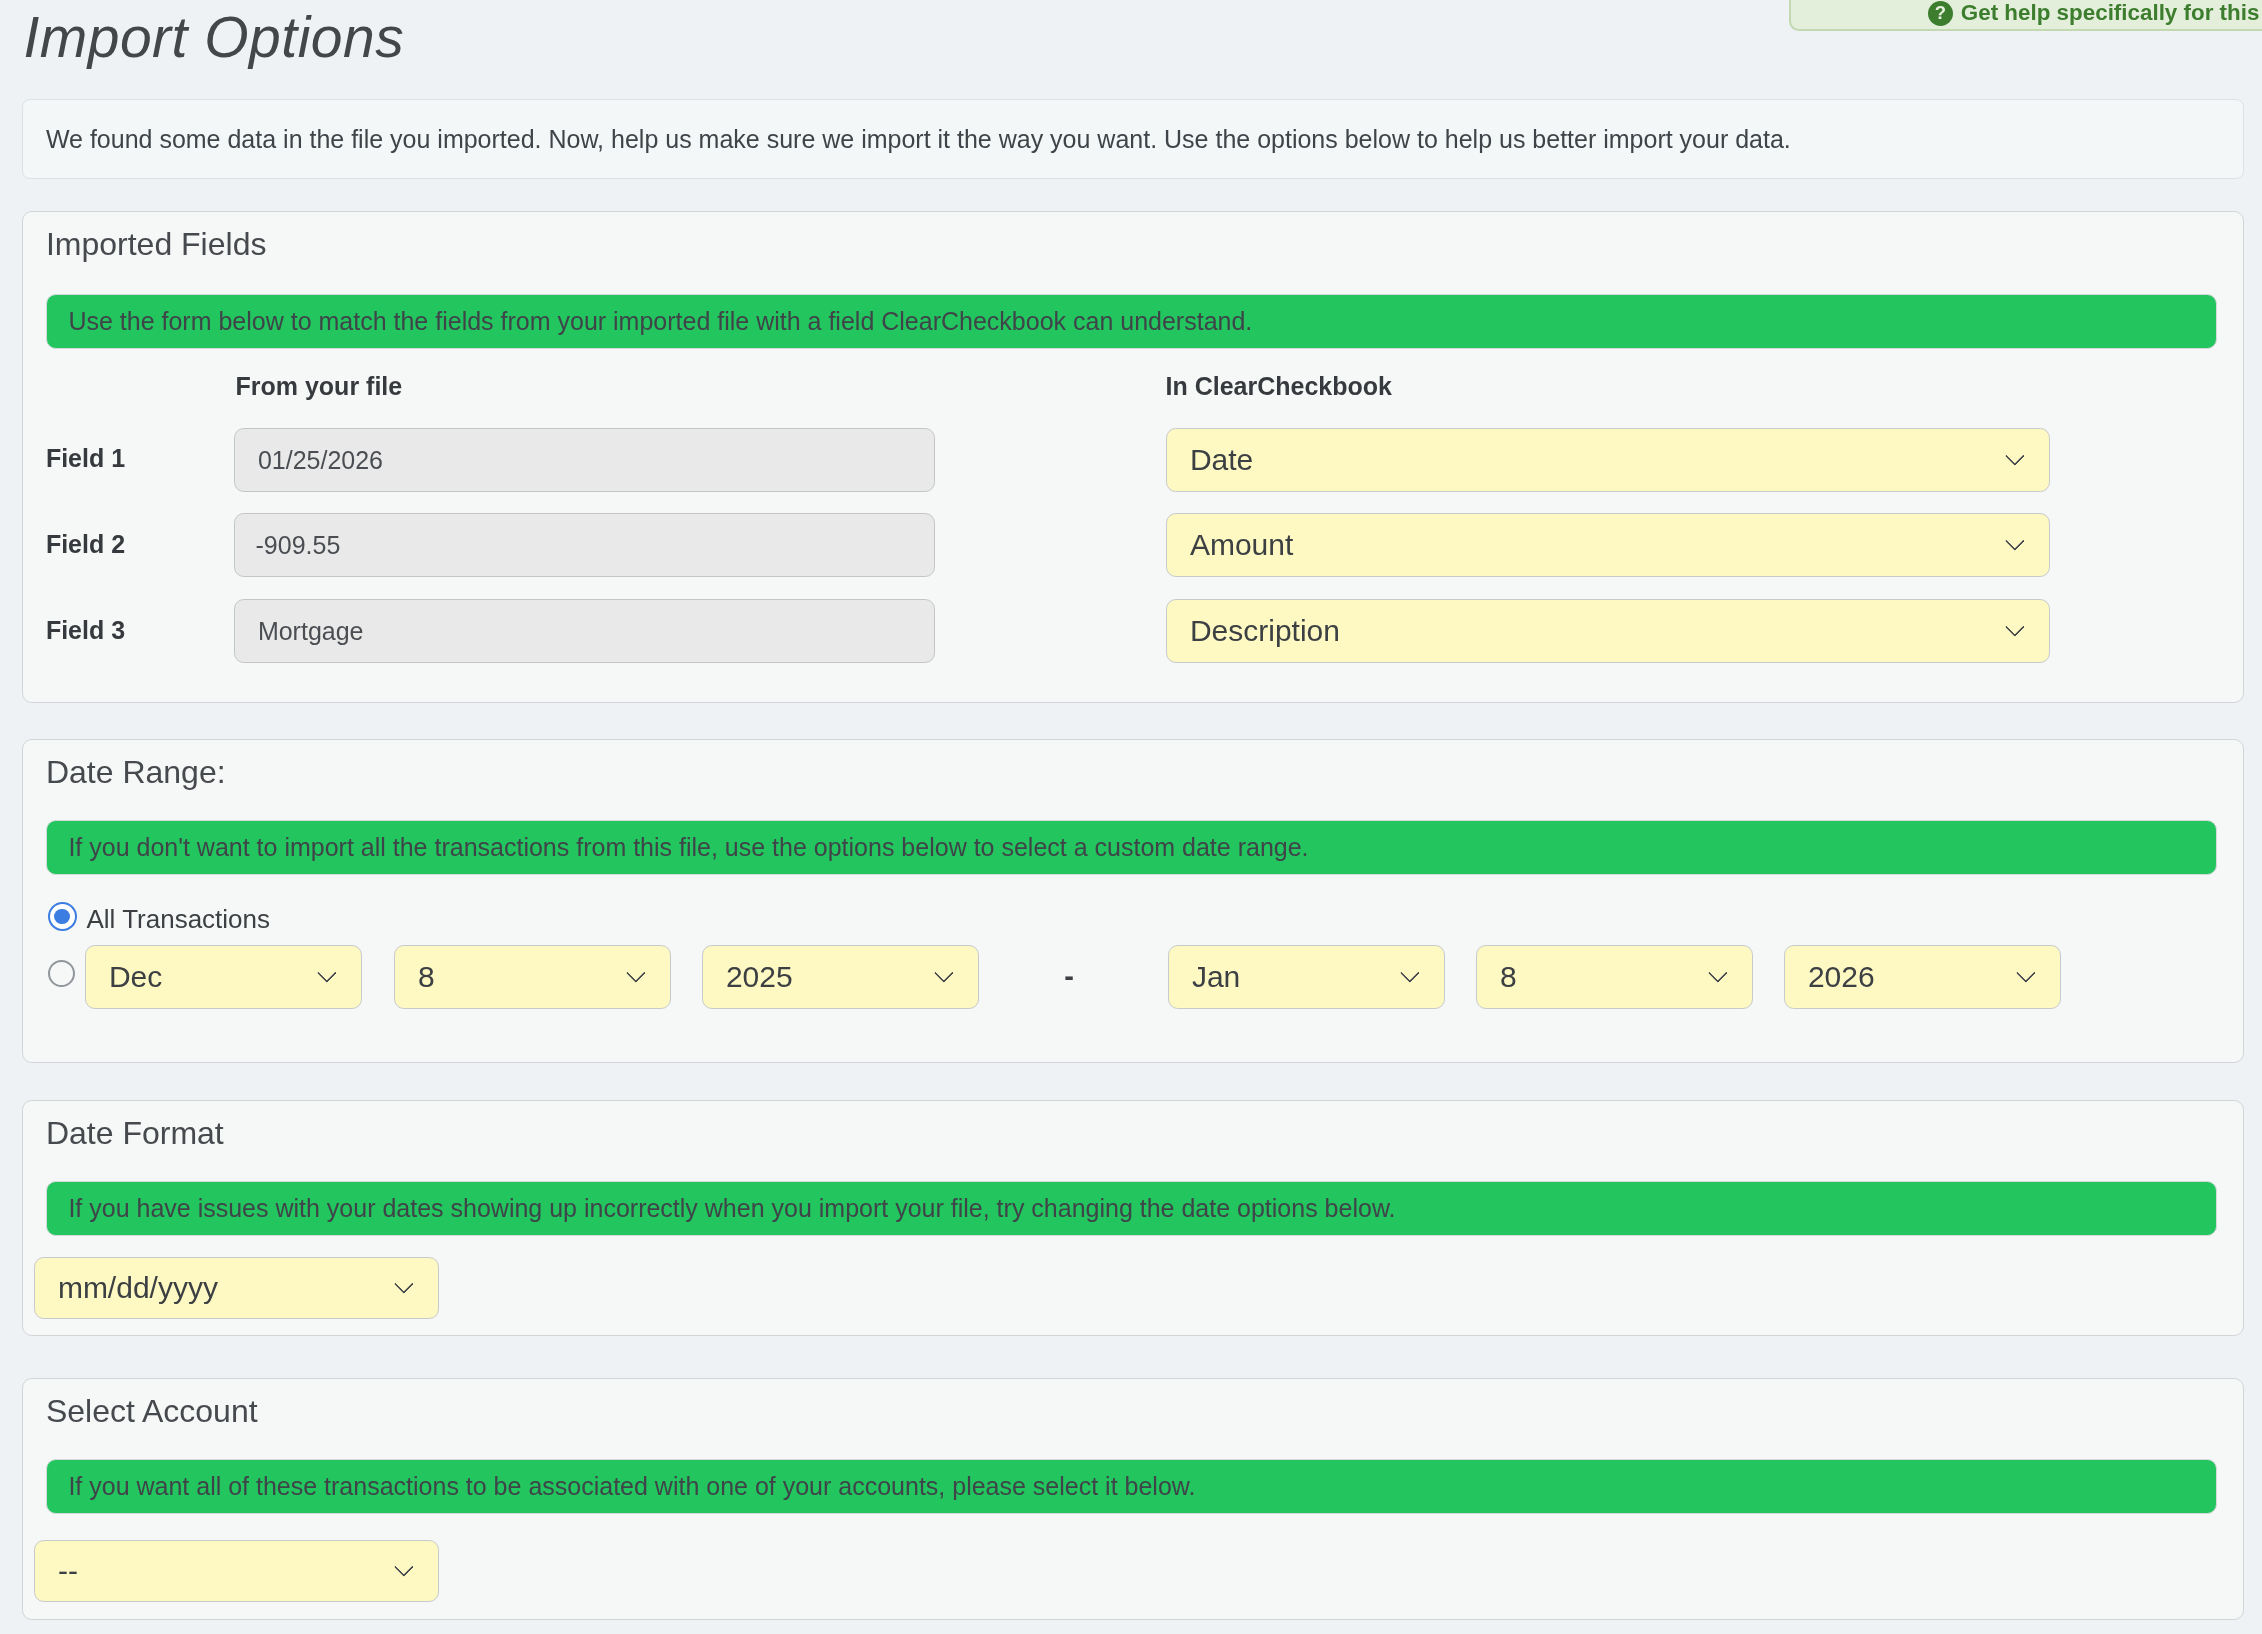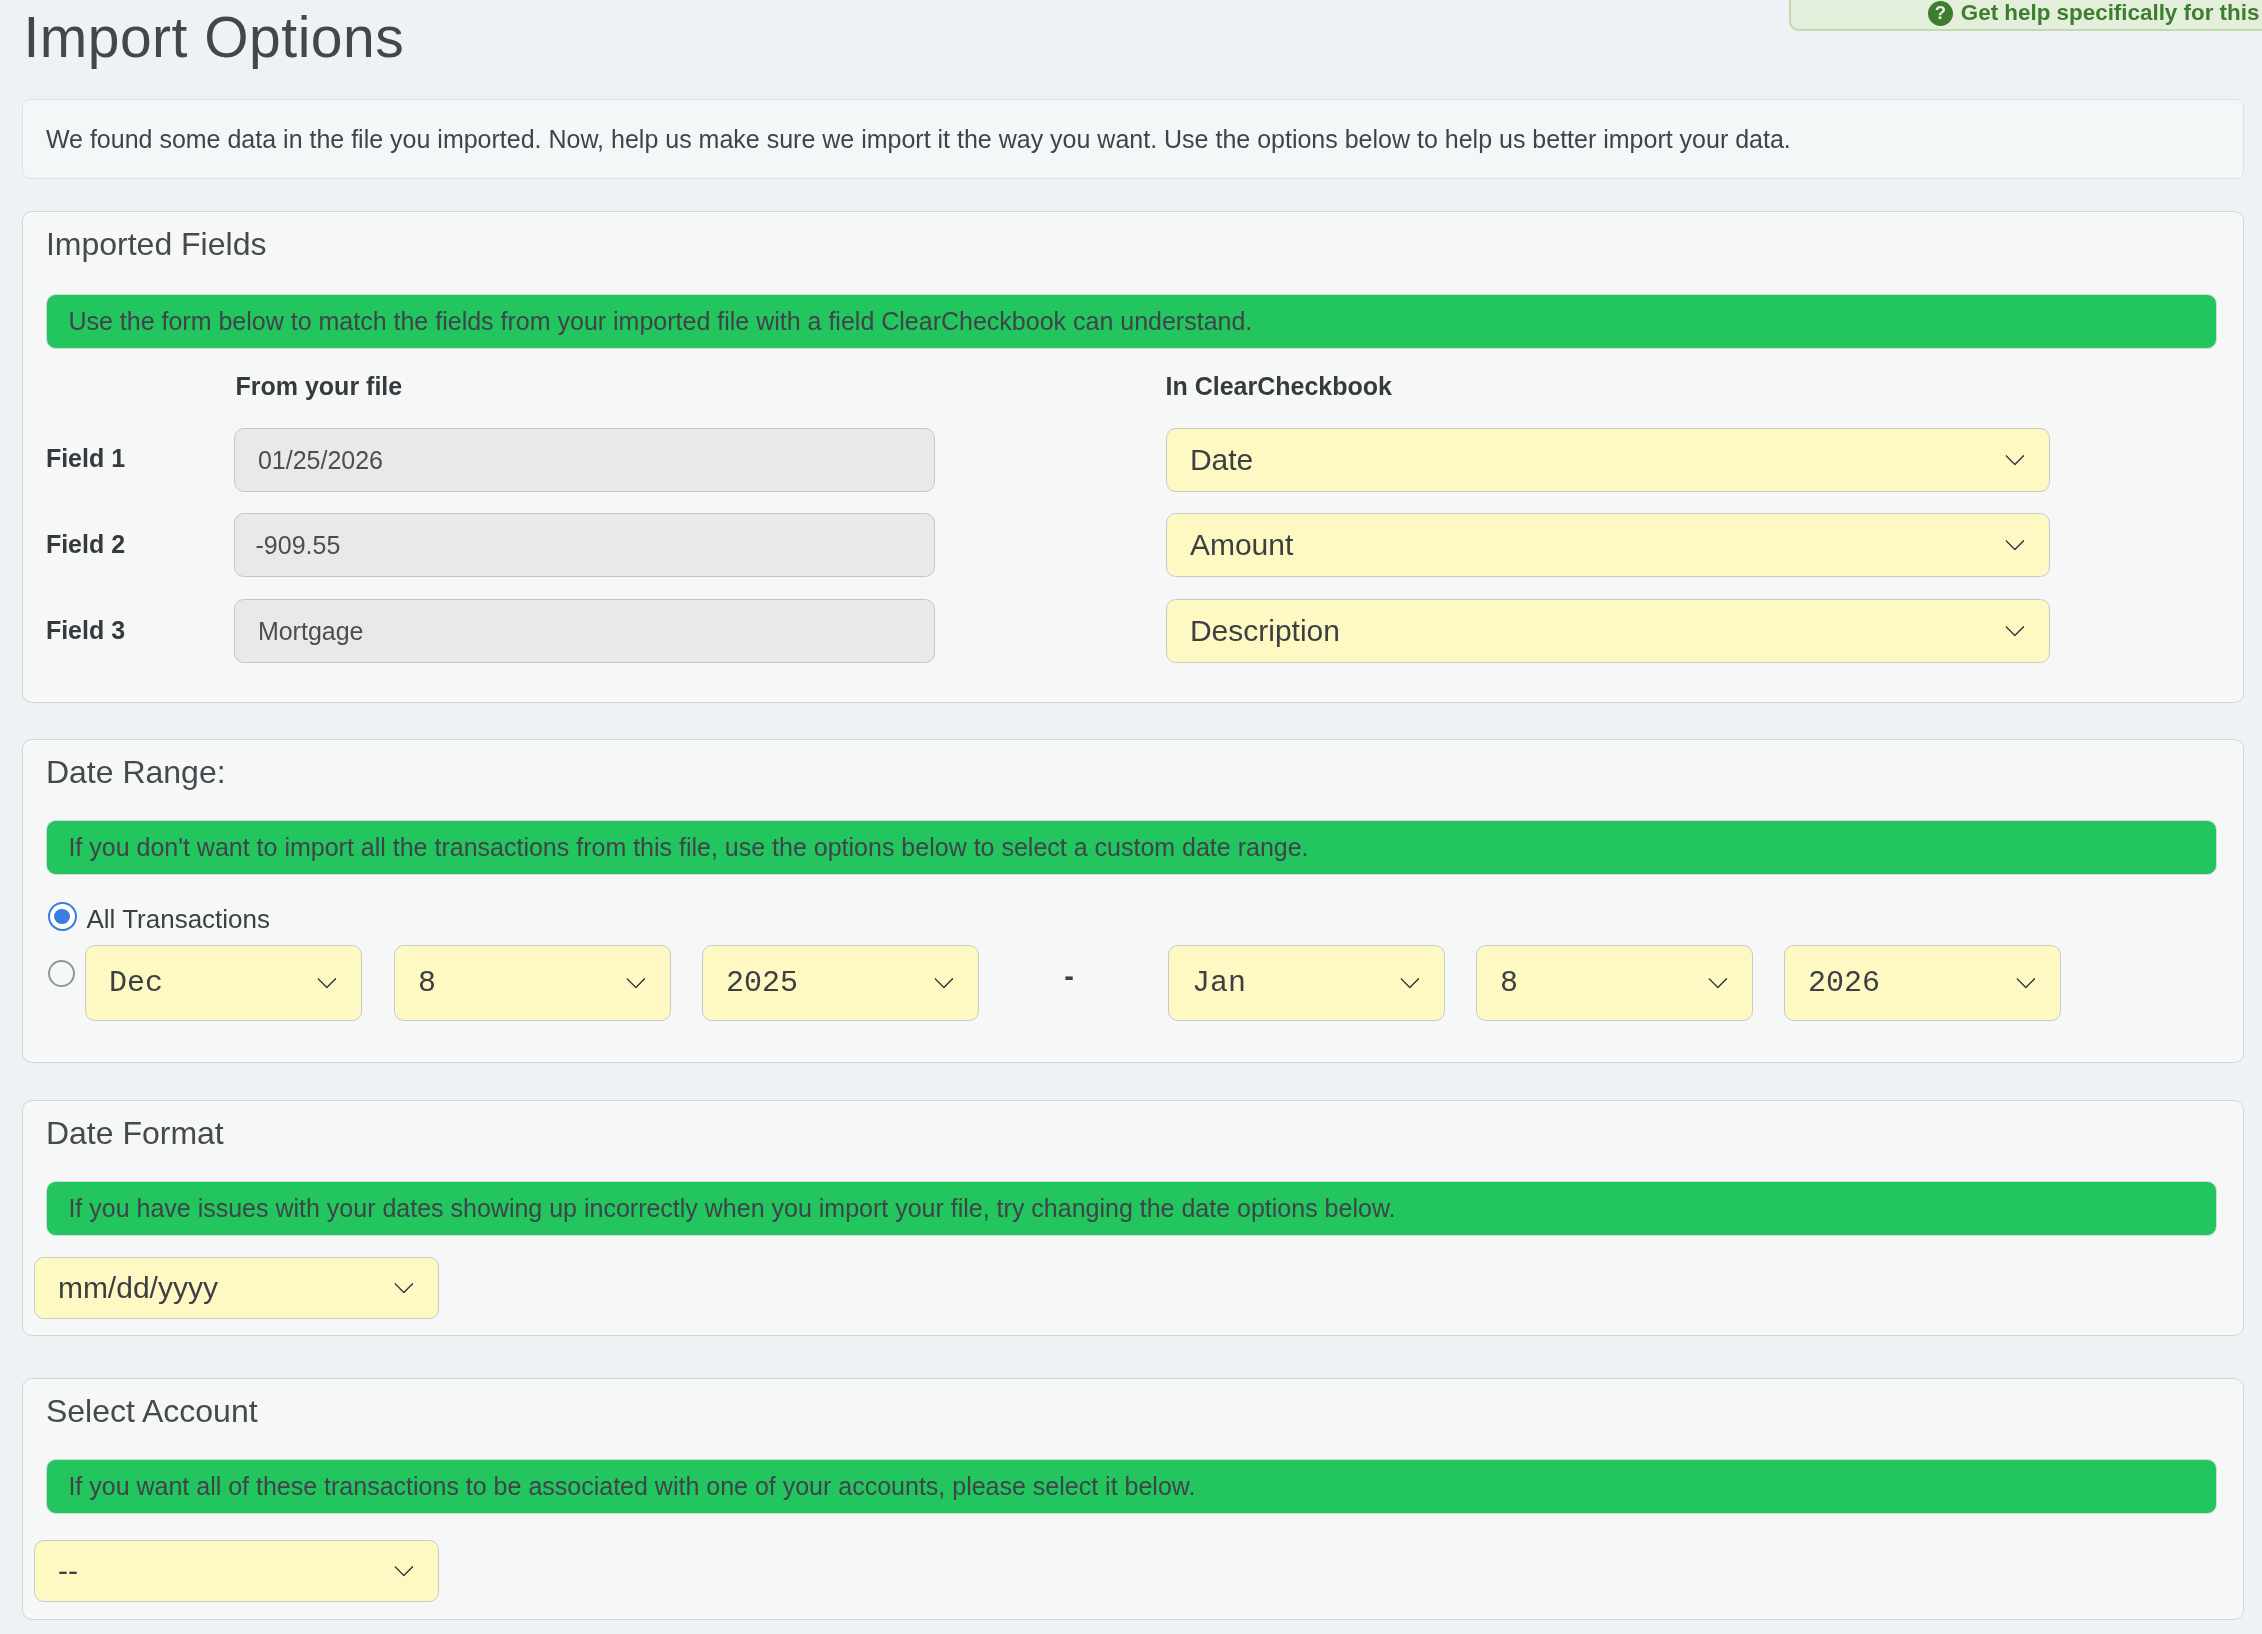--- a/index.html
+++ b/index.html
@@ -25,21 +25,21 @@
     display:inline-flex; align-items:center; justify-content:center;
     width:25px; height:25px; border-radius:50%;
     background:#3d7d2e; color:#e6f1de;
     font-size:18.5px; font-weight:bold; margin-right:7.8px; flex:0 0 auto;
   }
   .help-text { color:#3d7d2e; font-weight:bold; font-size:22.4px; white-space:nowrap; }
 
   
   h1.page-title {
     position:absolute; left:23.4px; top:3.9px;
-    font-size:57px; font-weight:300; letter-spacing:0.5px; color:#43474a;
+    font-size:57px; font-weight:300; letter-spacing:0.5px; color:#43474a;font-style:italic;
   }
 
   
   .info-box {
     position:absolute; left:21.5px; top:99px; width:2222px; height:80px;
     background:#f3f7f8; border:1px solid #dbe1e4; border-radius:7.8px;
     display:flex; align-items:center; padding:0 23.4px;
     font-size:25px; color:#3f4449;
   }
 
@@ -100,21 +100,21 @@
     width:15.6px; height:15.6px; margin:-7.8px 0 0 -7.8px;
     border-radius:50%; background:#3b7de0;
   }
   .radio-off {
     left:25px; top:220px; width:27px; height:27px;
     border:2px solid #90969b;
   }
   .radio-label {
     position:absolute; left:64px; top:164px; font-size:26px; color:#3c4043;
   }
-  .dr-select { top:205px; width:277px; height:76px;font-family:Liberation Mono, monospace; }
+  .dr-select { top:205px; width:277px; height:64px; }
   .dash {
     position:absolute; left:1032px; top:205px; width:29px; height:62px;
     display:flex; align-items:center; justify-content:center;
     font-size:29px; font-weight:bold; color:#3c4043;
   }
 
   .small-select { left:11px; width:405px; height:62px; }
 </style>
 </head>
 <body>

